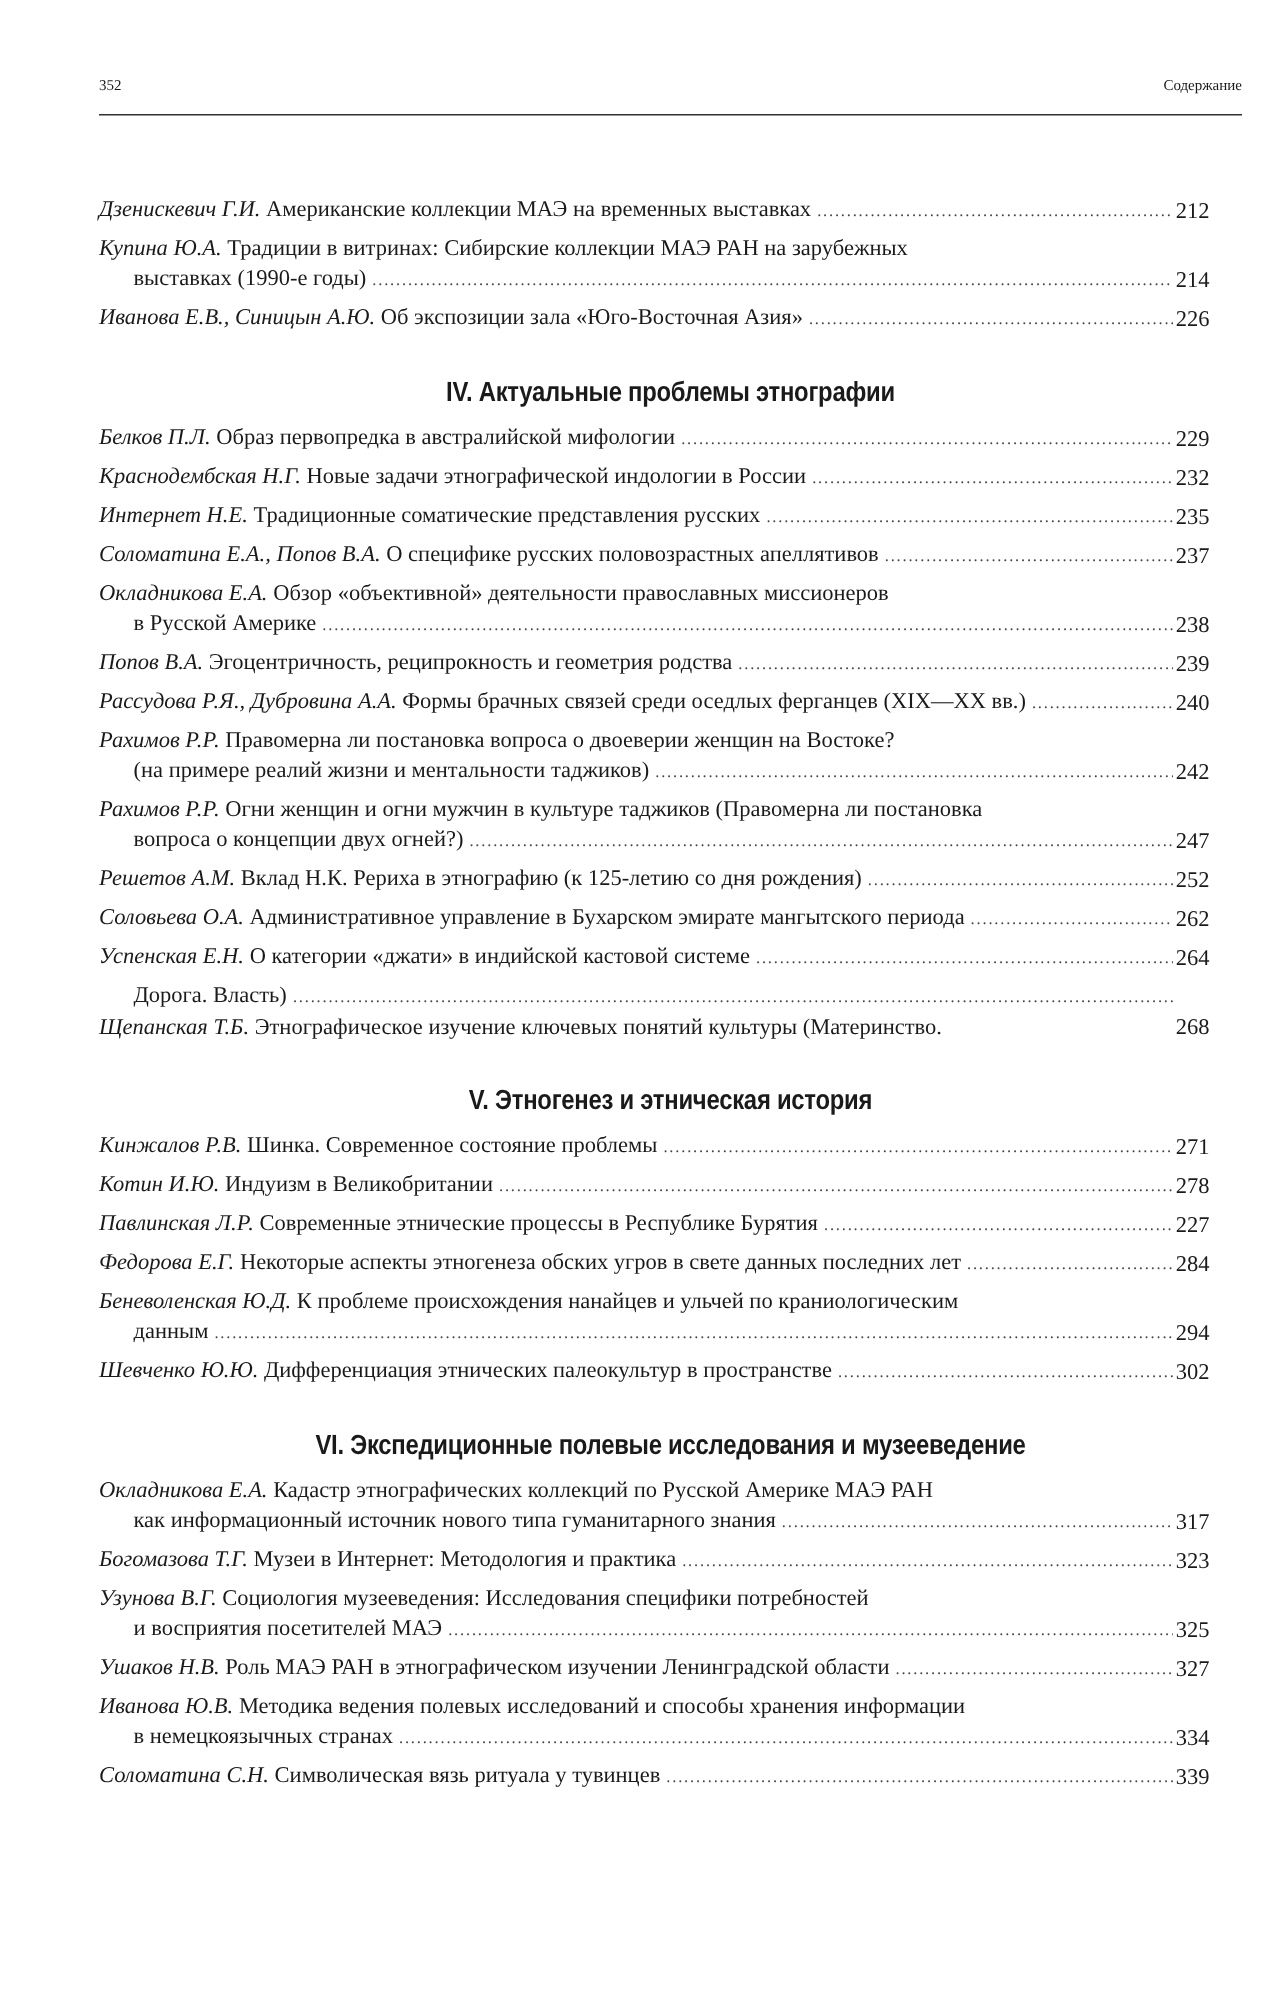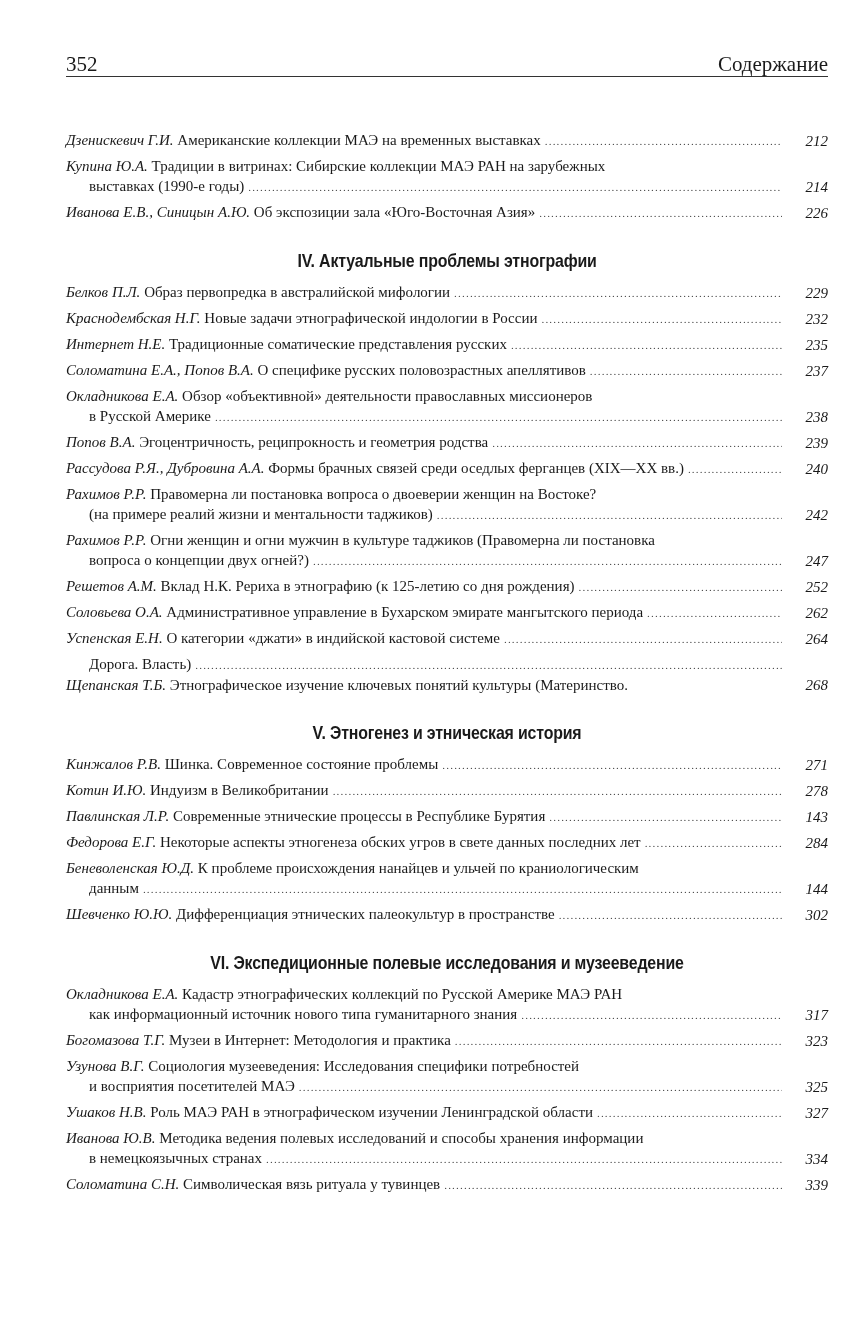--- a/index.html
+++ b/index.html
@@ -1,37 +1,37 @@
 <!DOCTYPE html>
 <html><head>
 <meta charset="utf-8">
 <style>
   html, body { margin: 0; padding: 0; background: #ffffff; }
   body { width: 854px; height: 1332px; position: relative; overflow: hidden;
          font-family: "Liberation Serif", serif; color: #1a1a1a; }
   .page { position: absolute; left: 66px; top: 0; width: 762px; }
   .running-head { position: absolute; top: 52px; left: 0; width: 762px; height: 22px;
-                  font-size: 21px; }
+                  font-size: 10px; }
   .running-head .pnum { position: absolute; left: 0; top: 0; }
   .running-head .title { position: absolute; left: 0; width: 762px; text-align: right; top: 0; }
   .rule { position: absolute; top: 76px; left: 0; width: 762px; height: 0;
           border-top: 1.3px solid #333; }
   .content { position: absolute; top: 130px; left: 0; width: 762px; }
   .section-heading { font-family: "Liberation Sans", sans-serif; font-weight: bold;
                      font-size: 18.5px; text-align: center; letter-spacing: -0.2px;
                      transform: scaleX(0.86); transform-origin: center; margin: 0; }
   .entry { font-size: 15px; line-height: 20px; margin-bottom: 5px; position: relative;
            padding-right: 42px; }
   .entry .line { display: flex; align-items: baseline; white-space: nowrap; text-align: center; }
   .entry .line.cont { padding-left: 23px; }
   .entry .author { font-style: italic; }
   .entry .dots { flex: 1; overflow: hidden; margin: 0 4px; color: #444; font-size: 11px;
                  letter-spacing: 1.2px; }
   .entry .dots::before { content: "......................................................................................................................................................................................................................"; }
-  .entry .page-ref { position: absolute; right: 0; bottom: 0; width: 36px; text-align: right; font-style: italic; }
+  .entry .page-ref { position: absolute; right: 15px; bottom: 0; width: 36px; text-align: center; }
   .sec-gap-top { height: 22px; }
   .sec-gap-bottom { height: 10px; }
 </style>
 </head>
 <body>
 
 <div class="page">
   <div class="running-head">
     <span class="pnum">352</span>
     <span class="title">Содержание</span>
@@ -136,33 +136,33 @@
         <div class="entry">
           <div class="line"><span class="author">Кинжалов Р.В.</span>&nbsp;<span>Шинка. Современное состояние проблемы</span><span class="dots"></span></div>
           <span class="page-ref">271</span>
         </div>
         <div class="entry">
           <div class="line"><span class="author">Котин И.Ю.</span>&nbsp;<span>Индуизм в Великобритании</span><span class="dots"></span></div>
           <span class="page-ref">278</span>
         </div>
         <div class="entry">
           <div class="line"><span class="author">Павлинская Л.Р.</span>&nbsp;<span>Современные этнические процессы в Республике Бурятия</span><span class="dots"></span></div>
-          <span class="page-ref">143</span>
+          <span class="page-ref">227</span>
         </div>
         <div class="entry">
           <div class="line"><span class="author">Федорова Е.Г.</span>&nbsp;<span>Некоторые аспекты этногенеза обских угров в свете данных последних лет</span><span class="dots"></span></div>
           <span class="page-ref">284</span>
         </div>
         <div class="entry">
           <div class="line"><span class="author">Беневоленская Ю.Д.</span>&nbsp;<span>К проблеме происхождения нанайцев и ульчей по краниологическим</span></div>
           <div class="line cont">
             <span>данным</span>
             <span class="dots"></span>
           </div>
-          <span class="page-ref">144</span>
+          <span class="page-ref">294</span>
         </div>
         <div class="entry">
           <div class="line"><span class="author">Шевченко Ю.Ю.</span>&nbsp;<span>Дифференциация этнических палеокультур в пространстве</span><span class="dots"></span></div>
           <span class="page-ref">302</span>
         </div>
       </div>
       <div>
         <div class="sec-gap-top"></div>
         <h2 class="section-heading">VI. Экспедиционные полевые исследования и музееведение</h2>
         <div class="sec-gap-bottom"></div>

